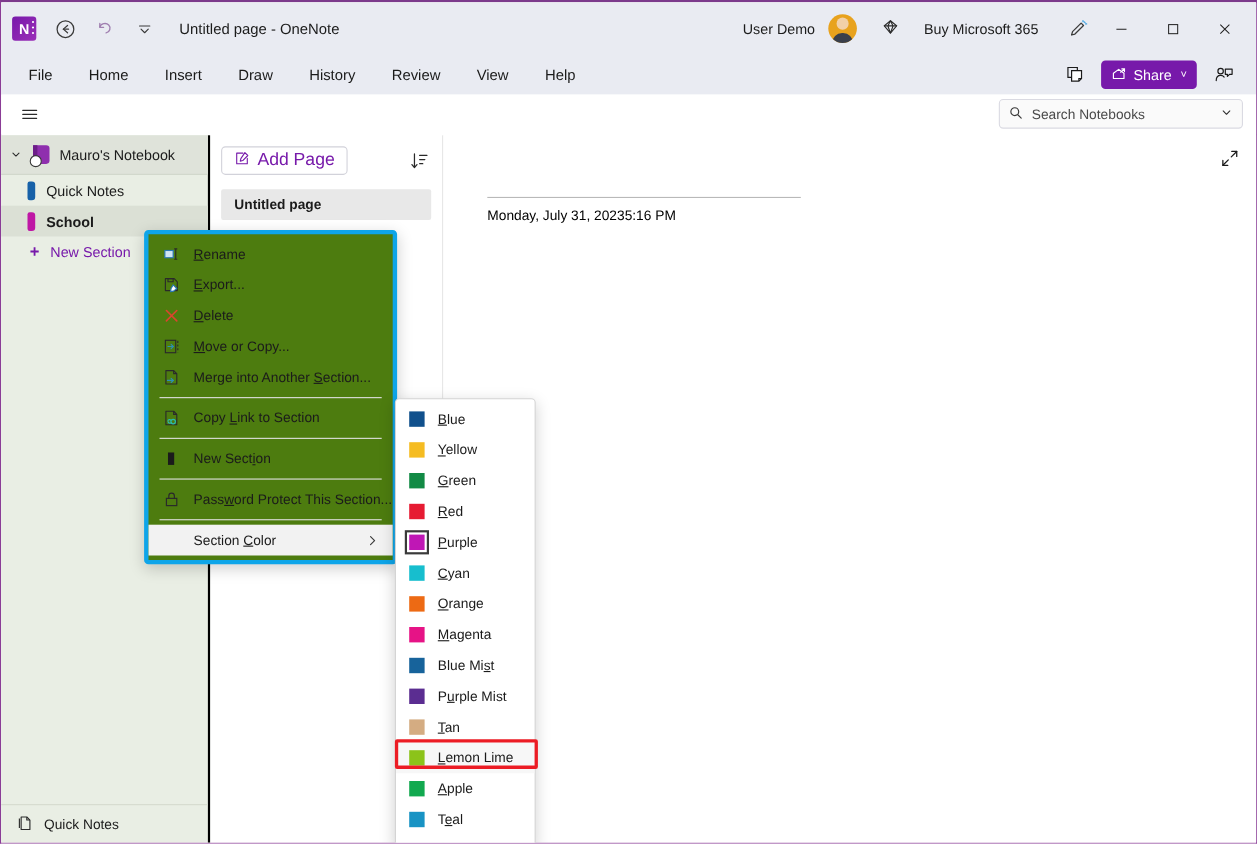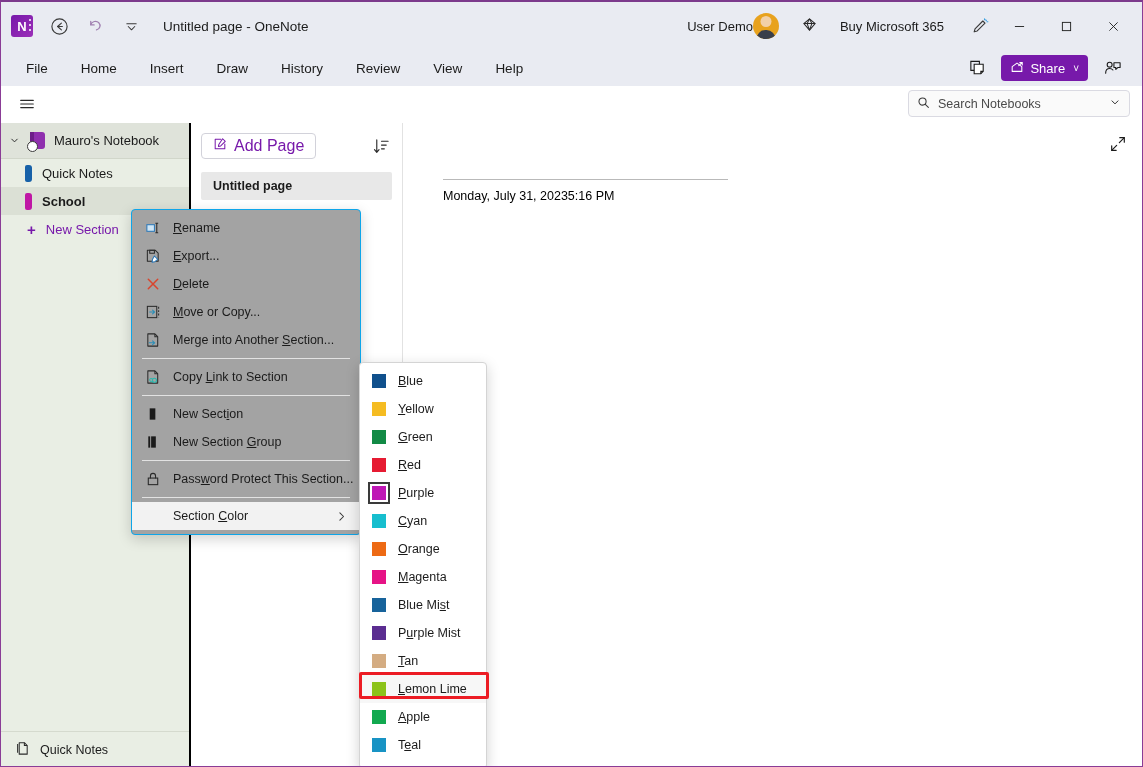--- a/index.html
+++ b/index.html
@@ -74,21 +74,21 @@
     font-size: 13px; color: #3a3a3a;
     width: 100%;
   }
   .search-wrap input::placeholder { color: #65656d; }
   .tb-right {
     margin-left: auto;
     display: flex; align-items: center;
     gap: 2px;
   }
   .user-chip {
-    display: flex; align-items: center; gap: 0;
+    display: flex; align-items: center; gap: 12px;
     font-size: 13px; color: #1b1b1b;
     padding: 3px 6px; border-radius: 4px;
     margin-right: 6px;
     white-space: nowrap;
   }
   .avatar {
     width: 26px; height: 26px; border-radius: 50%;
     background: #e8a21e;
     position: relative; overflow: hidden;
     flex: 0 0 auto;
@@ -303,22 +303,22 @@
     display: flex; 
     margin-top: 9px;
     font-size: 12.5px; color: #000000;
   }
 
   
   .ctx-menu {
     position: absolute;
     left: 130px; top: 207px;
     width: 230px;
-    background: #a3a3a3;
-    border: 1px solid #0ea5e9;
+    background: #4d7c0f;
+    border: 4px solid #0ea5e9;
     border-radius: 4px;
     box-shadow: 0 4px 14px rgba(0,0,0,0.18);
     padding: 4px 0;
     z-index: 40;
   }
   .ctx-item {
     height: 28px;
     display: flex; align-items: center;
     gap: 12px;
     padding: 0 12px;
@@ -661,29 +661,20 @@
 
     <div class="ctx-item">
       <span class="ctx-ico">
         <svg width="16" height="16" viewBox="0 0 17 17">
           <rect x="5" y="2.5" width="6" height="12" fill="#1b1b1b"></rect>
         </svg>
       </span>
       <span class="lbl">New Sect<u>i</u>on</span>
     </div>
 
-    <div class="ctx-item">
-      <span class="ctx-ico">
-        <svg width="16" height="16" viewBox="0 0 17 17">
-          <rect x="3.5" y="2.5" width="2" height="12" fill="#1b1b1b"></rect>
-          <rect x="6.5" y="2.5" width="5" height="12" fill="#1b1b1b"></rect>
-        </svg>
-      </span>
-      <span class="lbl">New Section <u>G</u>roup</span>
-    </div>
 
     <div class="ctx-sep"></div>
 
     <div class="ctx-item">
       <span class="ctx-ico">
         <svg width="16" height="16" viewBox="0 0 17 17" fill="none" stroke="#2a2a2a" stroke-width="1.15">
           <rect x="3.5" y="7.5" width="10" height="7"></rect>
           <path d="M5.8 7.5 V5.3 C5.8 3.6 7 2.5 8.5 2.5 C10 2.5 11.2 3.6 11.2 5.3 V7.5" stroke-linecap="round"></path>
         </svg>
       </span>

